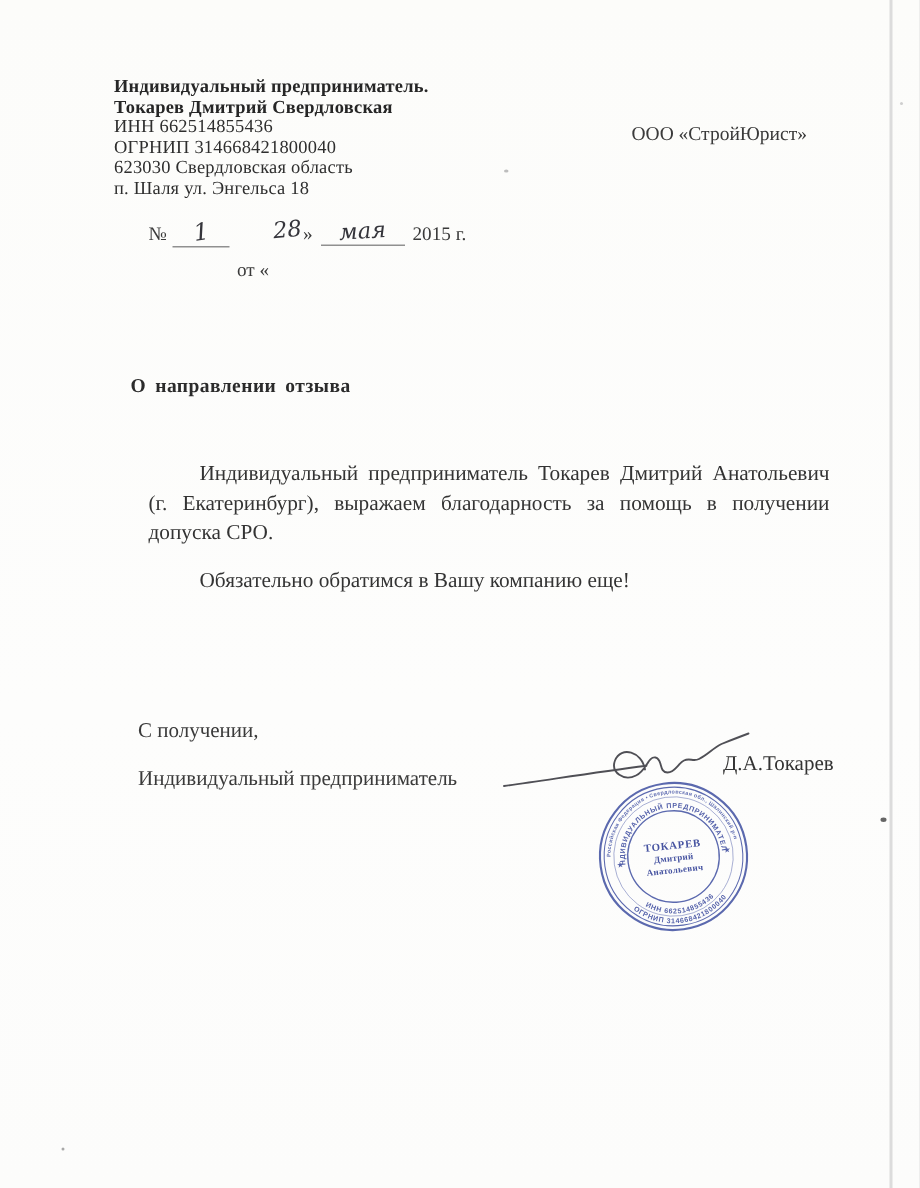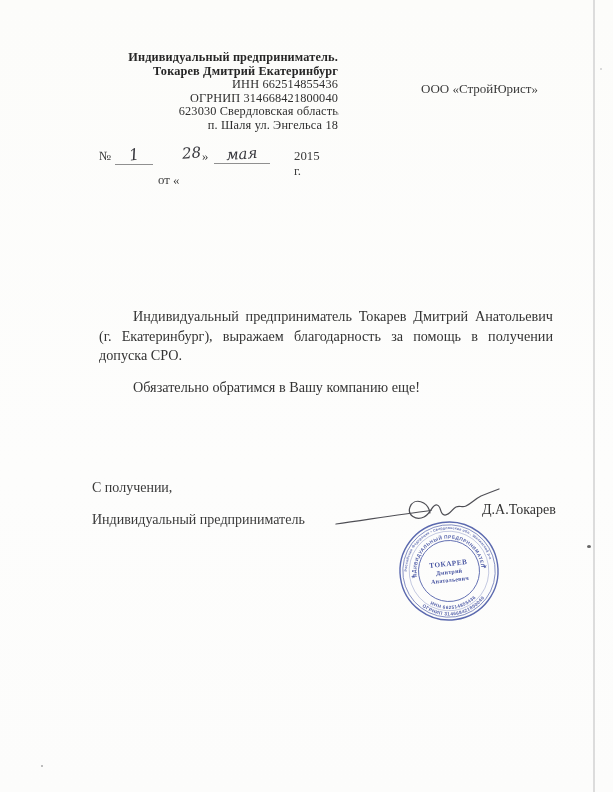--- a/index.html
+++ b/index.html
@@ -5,21 +5,21 @@
   html,body { margin:0; padding:0; background:#e9e9e9; }
   .page {
     position:relative; width:613px; height:792px; margin:0 auto;
     background:linear-gradient(180deg,#fcfcfa 0%, #fdfdfc 60%, #fcfcfb 100%);
     overflow:hidden;
     font-family:"Liberation Serif", serif;
     color:#333;
   }
   .abs { position:absolute; }
   .letterhead {
-    left:76px; top:51px; width:262px; text-align:right;
+    left:76px; top:51px; width:262px; text-align:left;
     font-size:12.3px; line-height:13.6px; color:#2e2e2e; letter-spacing:.15px;
   }
   .letterhead .lh-bold { font-weight:700; color:#262626; }
   .recipient { left:421px; top:81px; font-size:13px; color:#3a3a3a; }
   .refline { left:98px; top:143px; width:230px; height:30px; font-size:12.8px; color:#3a3a3a; }
   .refline .lbl { position:absolute; top:6px; }
   .hw {
     font-family:"DejaVu Serif", serif; font-style:italic; color:#35353b;
     display:inline-block;
   }
@@ -42,39 +42,40 @@
   .scan-line { left:593px; top:0; width:2px; height:792px; background:#dcdcdc; }
   .speck { position:absolute; border-radius:50%; }
 </style>
 </head>
 <body>
 
 <div class="page">
 
   <div class="abs letterhead">
     <div class="lh-bold">Индивидуальный предприниматель.</div>
-    <div class="lh-bold">Токарев Дмитрий Екатеринбург</div>
+    <div class="lh-bold">Токарев Дмитрий Свердловская</div>
     <div>ИНН 662514855436</div>
     <div>ОГРНИП 314668421800040</div>
     <div>623030 Свердловская область</div>
     <div>п. Шаля ул. Энгельса 18</div>
   </div>
 
   <div class="abs recipient">ООО «СтройЮрист»</div>
 
   <div class="abs refline">
     <span class="lbl" style="left:1px;">№</span>
     <span class="uline" style="left:17px; top:2px; width:38px;"><span class="hw" style="font-size:16px; transform:rotate(-8deg);">1</span></span>
     <span class="lbl" style="left:60px;margin-top:24px;">от «</span>
     <span class="hw" style="position:absolute; left:84px; top:1px; font-size:15px; transform:rotate(-5deg);">28</span>
     <span class="lbl" style="left:104px;">»</span>
     <span class="uline" style="left:116px; top:2px; width:56px;"><span class="hw" style="font-size:15px; transform:rotate(-4deg);">мая</span></span>
-    <span class="lbl" style="left:196px;font-family:Liberation Serif, serif;">2015 г.</span>
+    <span class="lbl" style="left:177px;font-family:Liberation Serif, serif;">2015 г.</span>
   </div>
 
+  <div class="abs subject">О направлении отзыва</div>
 
   <div class="abs body-text">
     <p>Индивидуальный предприниматель Токарев Дмитрий Анатольевич (г. Екатеринбург), выражаем благодарность за помощь в получении допуска СРО.</p>
     <p>Обязательно обратимся в Вашу компанию еще!</p>
   </div>
 
   <div class="abs salutation">С получении,</div>
   <div class="abs signatory-title">Индивидуальный предприниматель</div>
   <div class="abs signatory-name">Д.А.Токарев</div>
 

